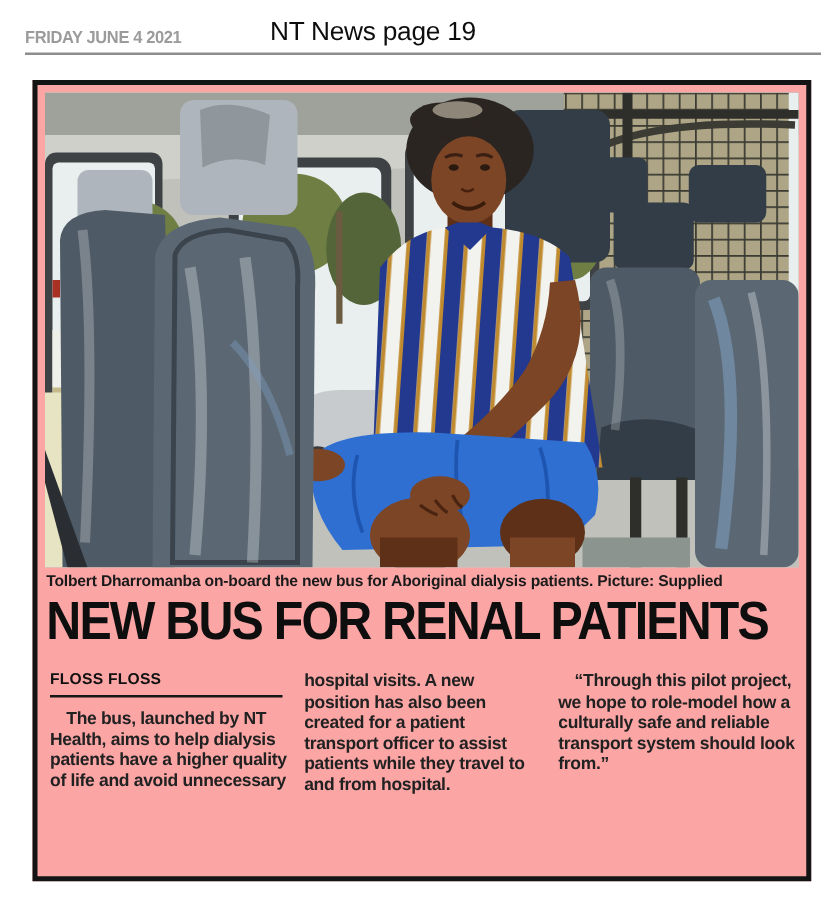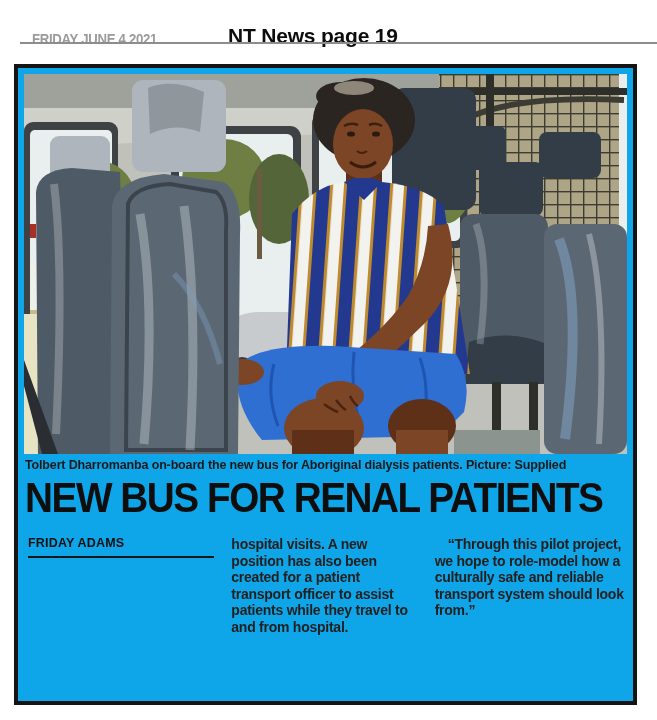--- a/index.html
+++ b/index.html
@@ -1,36 +1,36 @@
 <!DOCTYPE html>
 <html><head>
 <meta charset="utf-8">
 <style>
   * { margin:0; padding:0; box-sizing:border-box; }
   body {
     width:657px; height:720px; background:#ffffff;
     font-family:"Liberation Sans", sans-serif;
     position:relative; overflow:hidden;
   }
-  .masthead { position:absolute; top:26px; left:20px; right:0; height:26px;margin-left:12px; }
+  .masthead { position:absolute; top:16px; left:20px; right:0; height:26px; }
   .masthead-date {
     display:inline-block; font-size:14px; font-weight:bold; color:#9b9b9b;
     letter-spacing:-0.3px; transform:scaleX(0.94); transform-origin:left bottom;
     vertical-align:bottom; line-height:26px;
   }
   .masthead-title {
     position:absolute; left:196px; top:-2px;
-    font-size:21px; font-weight:bold; color:#0d0d0d; letter-spacing:-0.2px;
+    font-size:21px; font-weight:normal; color:#0d0d0d; letter-spacing:-0.2px;
   }
   .masthead-rule {
     position:absolute; top:42px; left:20px; right:0; height:2px; background:#8d8d8d;
   }
   .clip-frame {
-    position:absolute; left:14px; top:64px; width:623px; height:641px;
-    border:4px solid #141414; background:#0ea5e9;
+    position:absolute; left:26px; top:64px; width:623px; height:641px;
+    border:4px solid #141414; background:#fca5a5;
   }
   .photo {
     position:relative; margin:6px 0 0 6px; width:603px; height:380px;
     background:#c7c9c3; overflow:hidden;
   }
   .photo svg { display:block; }
   .caption {
     margin:4px 8px 0 7px; font-size:12.5px; font-weight:bold; color:#1a1a1a;
     letter-spacing:-0.15px;
   }
@@ -187,21 +187,22 @@
       </g>
     </svg>
   </div>
 
   <div class="caption">Tolbert Dharromanba on-board the new bus for Aboriginal dialysis patients. Picture: Supplied</div>
 
   <h1 class="headline">NEW BUS FOR RENAL PATIENTS</h1>
 
   <div class="article-body">
     <div class="col">
-      <div class="byline">FRIDAY ADAMS</div>
+      <div class="byline">FLOSS FLOSS</div>
+      <p class="indent">The bus, launched by NT Health, aims to help dialysis patients have a higher quality of life and avoid unnecessary</p>
     </div>
     <div class="col">
       <p>hospital visits. A new position has also been created for a patient transport officer to assist patients while they travel to and from hospital.</p>
     </div>
     <div class="col">
       <p class="indent">“Through this pilot project, we hope to role-model how a culturally safe and reliable transport system should look from.”</p>
     </div>
   </div>
 
 </div>

